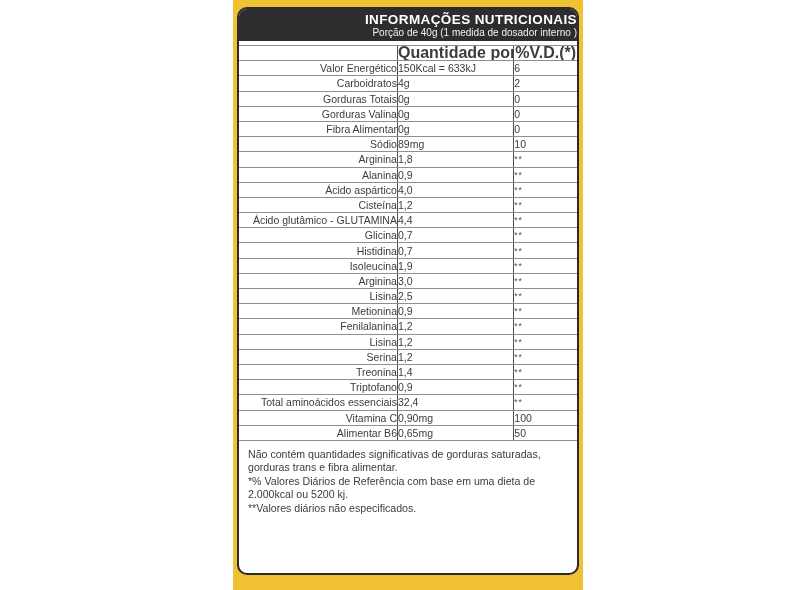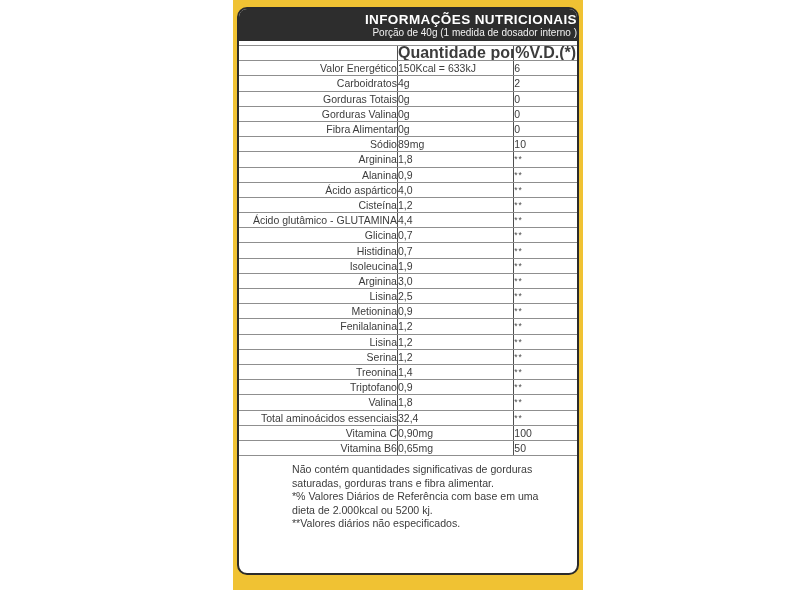--- a/index.html
+++ b/index.html
@@ -39,21 +39,21 @@
     border-top:1px solid #8f8f8f;border-bottom:1px solid #8f8f8f;
     overflow:hidden;white-space:nowrap;
   }
   table.nutri th{font-size:16px;font-weight:bold;text-align:center;}
   table.nutri td.label{text-align:right;padding-left:6px;}
   table.nutri td.qty,table.nutri td.vd{text-align:left;}
   table.nutri th.qty,table.nutri th.vd,
   table.nutri td.qty,table.nutri td.vd{border-left:1px solid #4f4f4f;}
   table.nutri td.vd.stars{font-size:8.5px;letter-spacing:1px;color:#4a4a4a;}
   .footer{
-    padding:7px 23px 0 9px;color:#3c3c3c;margin-left:44px;
+    padding:7px 23px 0 9px;color:#3c3c3c;
   }
   .footer p{
     margin:0;font-size:10.6px;line-height:13.5px;
   }
 </style>
 </head>
 <body>
 
 <div class="yellow-panel">
   <div class="card">
@@ -181,36 +181,31 @@
             <td class="label">Treonina</td>
             <td class="qty">1,4</td>
             <td class="vd stars">**</td>
           </tr>
           <tr>
             <td class="label">Triptofano</td>
             <td class="qty">0,9</td>
             <td class="vd stars">**</td>
           </tr>
           <tr>
-            <td class="label">Valina</td>
-            <td class="qty">1,8</td>
-            <td class="vd stars">**</td>
-          </tr>
-          <tr>
             <td class="label">Total aminoácidos essenciais</td>
             <td class="qty">32,4</td>
             <td class="vd stars">**</td>
           </tr>
           <tr>
             <td class="label">Vitamina C</td>
             <td class="qty">0,90mg</td>
             <td class="vd">100</td>
           </tr>
           <tr>
-            <td class="label">Vitamina B6</td>
+            <td class="label">Alimentar B6</td>
             <td class="qty">0,65mg</td>
             <td class="vd">50</td>
           </tr>
         </tbody>
     </table>
 
     <div class="footer">
       <p>Não contém quantidades significativas de gorduras saturadas, gorduras trans e fibra alimentar.</p>
       <p>*% Valores Diários de Referência com base em uma dieta de 2.000kcal ou  5200 kj.</p>
       <p>**Valores diários não especificados.</p>

